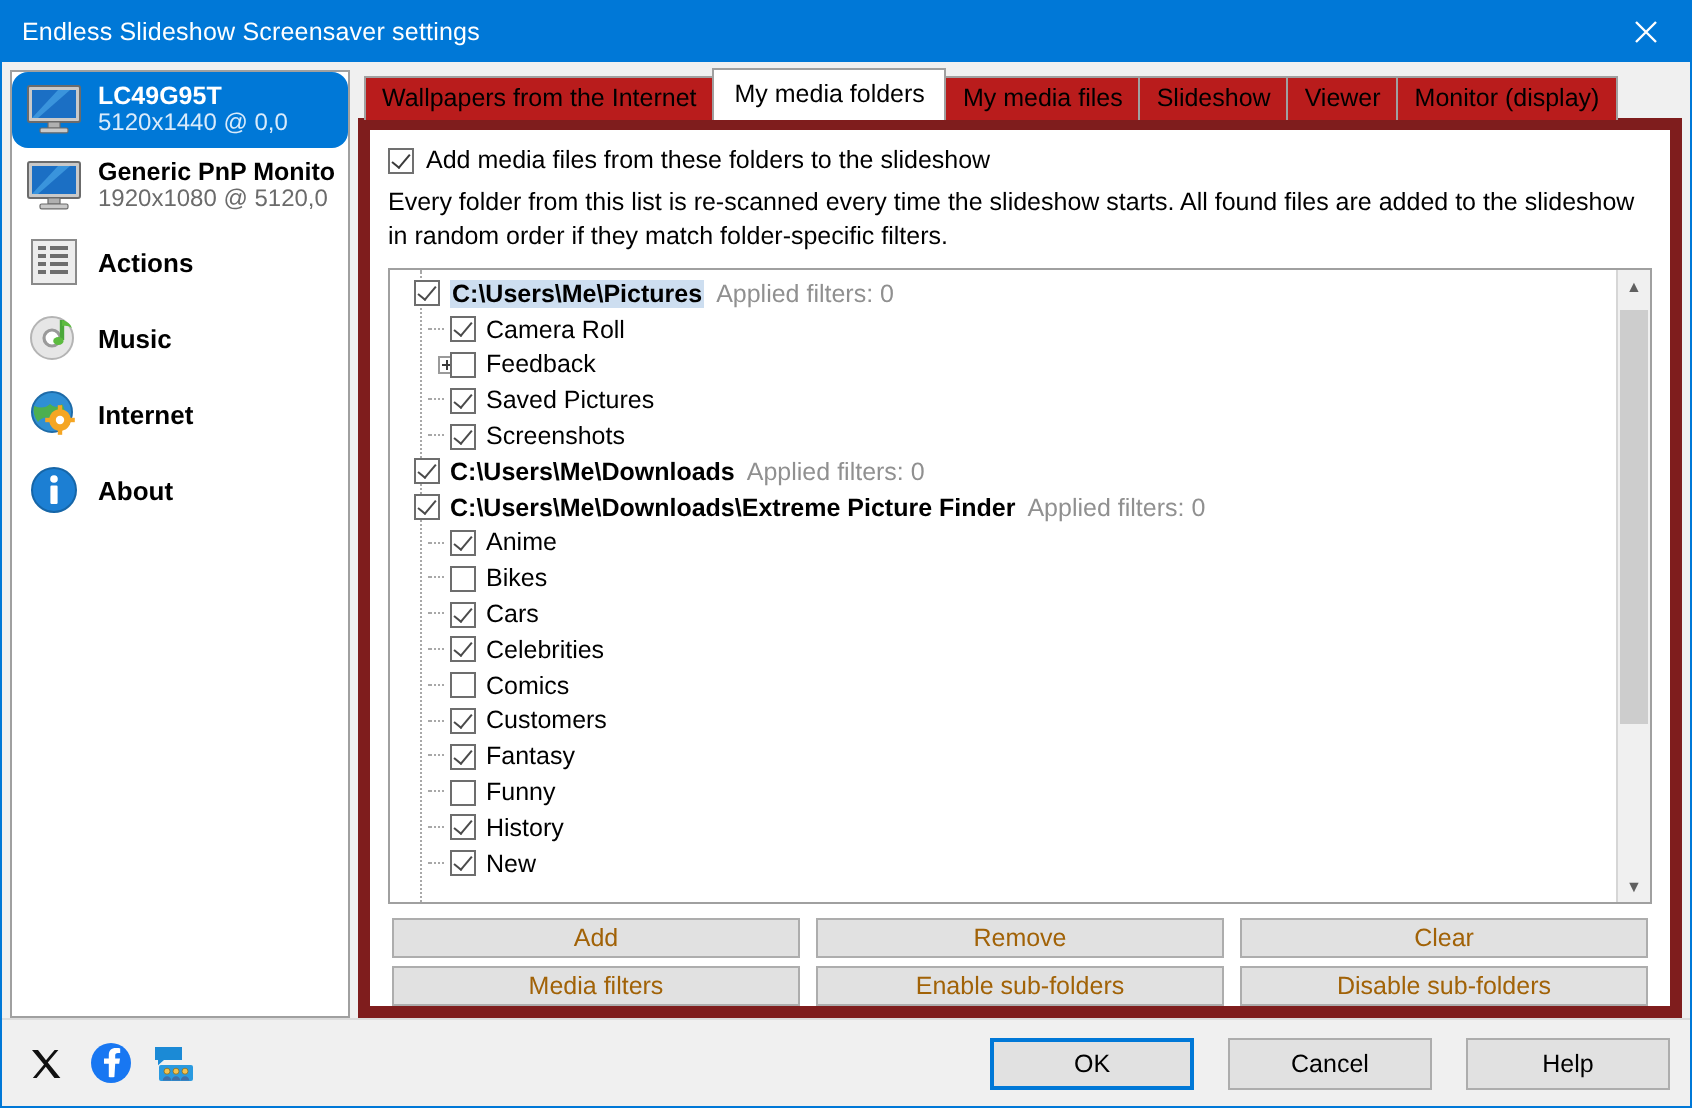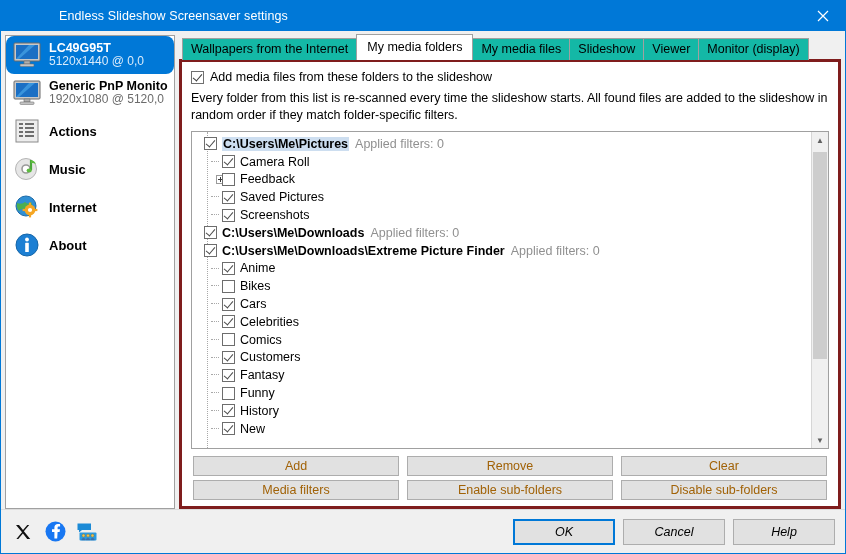--- a/index.html
+++ b/index.html
@@ -32,21 +32,20 @@
     color: #ffffff;
     display: flex;
     align-items: center;
     flex: 0 0 auto;
     position: relative;
   }
   .titlebar-text {
     padding-left: 10px;
     font-size: 12.5px;
     letter-spacing: 0.1px;
-    margin-left: 48px;
   }
   .titlebar-buttons {
     margin-left: auto;
     display: flex;
     height: 30px;
   }
   .win-btn {
     width: 45px;
     height: 30px;
     display: flex;
@@ -125,39 +124,39 @@
     z-index: 2;
     padding-left: 3px;
     box-sizing: border-box;
   }
   .tab {
     height: 22px;
     line-height: 21px;
     padding: 0 8px;
     border: 1px solid #a0a0a0;
     border-bottom: none;
-    background: #14b8a6;
+    background: #b91c1c;
     font-size: 12.5px;
     white-space: nowrap;
     box-sizing: border-box;
     margin-right: -1px;
     position: relative;
   }
   .tab.active {
     background: #ffffff;
     height: 26px;
     line-height: 24px;
     margin-top: -4px;
     z-index: 3;
     padding: 0 10px;
   }
   .tabpanel {
     flex: 1 1 auto;
     background: #ffffff;
-    border: 3px solid #7f1d1d;
+    border: 6px solid #7f1d1d;
     margin-top: -1px;
     box-sizing: border-box;
     min-height: 0;
     display: flex;
     flex-direction: column;
     padding: 8px 9px 0 9px;
     position: relative;
     z-index: 1;
   }
   
@@ -368,22 +367,21 @@
   .social-icon {
     width: 24px;
     height: 24px;
     display: flex;
     align-items: center;
     justify-content: center;
   }
   .dlg-buttons {
     margin-left: auto;
     display: flex;
-    gap: 8px;
-    font-style: italic;
+    gap: 17px;
   }
   .dlg-btn {
     width: 102px;
     height: 26px;
     background: #e1e1e1;
     border: 1px solid #adadad;
     font-size: 12.5px;
     font-family: "Liberation Sans", sans-serif;
     display: flex;
     align-items: center;

